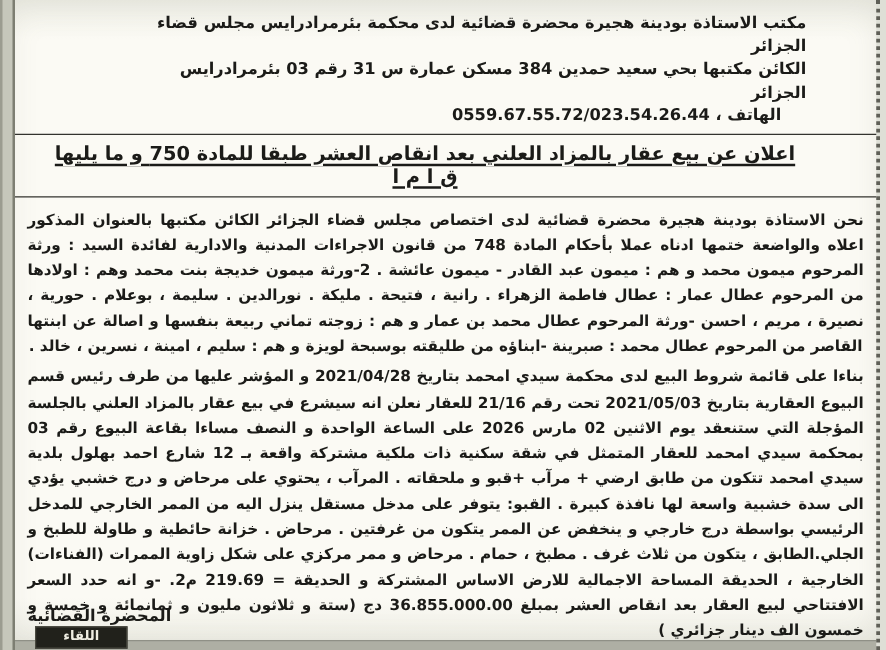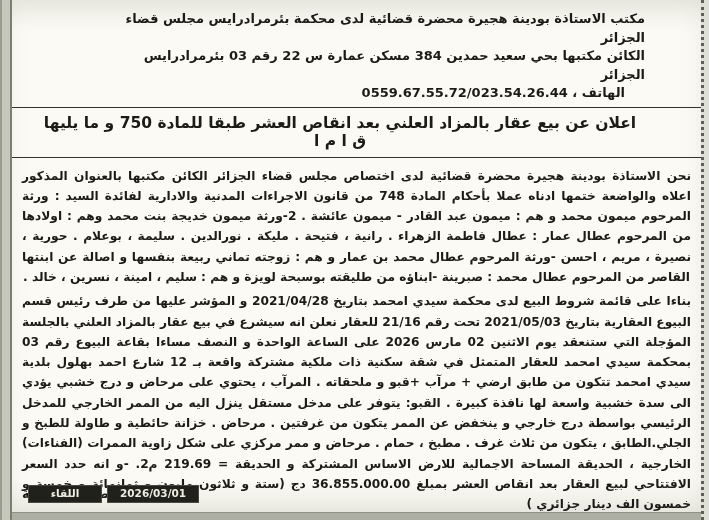--- a/index.html
+++ b/index.html
@@ -40,20 +40,21 @@
     line-height:18.5px;
   }
   .office-header .phone{margin-left:0;margin-right:20px;}
   .rule{border:0;border-top:1.6px solid #33332e;margin:0 4px 0 6px;}
   .rule.top{margin-top:4px;}
   
   .title{
     margin:0;padding:6px 70px 7px 41px;
     text-align:center;
     font-size:15.5px;font-weight:700;
+    text-decoration:underline;
     text-decoration-thickness:1.5px;
     text-underline-offset:3px;
     letter-spacing:.2px;
   }
   
   .body{
     height:380px;overflow:hidden;
     padding:4px 14px 0 18px;
     font-size:12.2px;font-weight:700;
     line-height:20.3px;
@@ -63,21 +64,21 @@
   .body p.center-last{text-align-last:center;}
   
   .signature{
     position:absolute;z-index:6;
     left:22px;bottom:19px;
     font-size:13px;font-weight:700;
     text-align:left;
   }
   .badges{
     position:absolute;z-index:6;
-    left:28px;bottom:17px;
+    left:28px;bottom:1px;
     display:flex;flex-direction:row;gap:5px;
     direction:ltr;
   }
   .badge{
     display:inline-block;
     background:#21211b;color:#efede2;
     border:1px solid #4a4a40;
     font-size:10.5px;font-weight:700;
     line-height:13px;
     padding:1px 12px 2px 12px;
@@ -88,38 +89,37 @@
 </head>
 <body>
 
 <div class="page">
   <div class="left-strip"></div>
   <div class="right-edge"></div>
 
   <div class="content">
     <div class="office-header">
       <div>مكتب الاستاذة بودينة هجيرة محضرة قضائية لدى محكمة بئرمرادرايس مجلس قضاء الجزائر</div>
-      <div>الكائن مكتبها بحي سعيد حمدين 384 مسكن عمارة س 22 رقم 03 بئرمرادرايس الجزائر</div>
+      <div>الكائن مكتبها بحي سعيد حمدين 384 مسكن عمارة س 31 رقم 03 بئرمرادرايس الجزائر</div>
       <div class="phone">الهاتف ، 0559.67.55.72/023.54.26.44</div>
     </div>
 
     <div class="rule top"></div>
 
     <h1 class="title">اعلان عن بيع عقار بالمزاد العلني بعد انقاص العشر طبقا للمادة 750 و ما يليها ق ا م ا</h1>
 
     <div class="rule"></div>
 
     <div class="body">
       <p class="center-last">نحن الاستاذة بودينة هجيرة محضرة قضائية لدى اختصاص مجلس قضاء الجزائر الكائن مكتبها بالعنوان المذكور اعلاه والواضعة ختمها ادناه عملا بأحكام المادة 748 من قانون الاجراءات المدنية والادارية لفائدة السيد : ورثة المرحوم ميمون محمد و هم : ميمون عبد القادر - ميمون عائشة . 2-ورثة ميمون خديجة بنت محمد وهم : اولادها من المرحوم عطال عمار : عطال فاطمة الزهراء . رانية ، فتيحة . مليكة . نورالدين . سليمة ، بوعلام . حورية ، نصيرة ، مريم ، احسن -ورثة المرحوم عطال محمد بن عمار و هم : زوجته تماني ربيعة بنفسها و اصالة عن ابنتها القاصر من المرحوم عطال محمد : صبرينة -ابناؤه من طليقته بوسبحة لويزة و هم : سليم ، امينة ، نسرين ، خالد .</p>
       <p>بناءا على قائمة شروط البيع لدى محكمة سيدي امحمد بتاريخ 2021/04/28 و المؤشر عليها من طرف رئيس قسم البيوع العقارية بتاريخ 2021/05/03 تحت رقم 21/16 للعقار نعلن انه سيشرع في بيع عقار بالمزاد العلني بالجلسة المؤجلة التي ستنعقد يوم الاثنين 02 مارس 2026 على الساعة الواحدة و النصف مساءا بقاعة البيوع رقم 03 بمحكمة سيدي امحمد للعقار المتمثل في شقة سكنية ذات ملكية مشتركة واقعة بـ 12 شارع احمد بهلول بلدية سيدي امحمد تتكون من طابق ارضي + مرآب +قبو و ملحقاته . المرآب ، يحتوي على مرحاض و درج خشبي يؤدي الى سدة خشبية واسعة لها نافذة كبيرة . القبو: يتوفر على مدخل مستقل ينزل اليه من الممر الخارجي للمدخل الرئيسي بواسطة درج خارجي و ينخفض عن الممر يتكون من غرفتين . مرحاض . خزانة حائطية و طاولة للطبخ و الجلي.الطابق ، يتكون من ثلاث غرف . مطبخ ، حمام . مرحاض و ممر مركزي على شكل زاوية الممرات (الفناءات) الخارجية ، الحديقة المساحة الاجمالية للارض الاساس المشتركة و الحديقة = 219.69 م2. -و انه حدد السعر الافتتاحي لبيع العقار بعد انقاص العشر بمبلغ 36.855.000.00 دج (ستة و ثلاثون مليون و ثمانمائة و خمسة و خمسون الف دينار جزائري )</p>
       <p class="center-last">شروط البيع، اضافة الى الشروط الواردة في دفتر الشروط فان الراسي عليه المزاد ملزم بدفع حال انعقاد الجلسة خمس 5/1 الثمن و المصاريف و الرسوم المستحقة بواسطة شيك مؤشر عليه لحساب امانة ضبط المحكمة و ان يدفع المبلغ المتبقي في اجل ثمانية 08 ايام الموالية لرسو المزاد ، فعلى الراغبين في الشراء الاطلاع على قائمة شروط البيع المودعة لدى كتابة ضبط محكمة بئرمرادرايس او سحبها من مكتب المحضر القضائي الكائن مكتبه بالعنوان المذكور اعلاه .</p>
     </div>
   </div>
 
   <div class="signature">المحضرة القضائية</div>
 
   <div class="badges">
     <span class="badge">اللقاء</span>
-    <span class="badge">2026/03/01</span>
   </div>
 
   <div class="bottom-band"></div>
 </div>
 
 </body></html>

